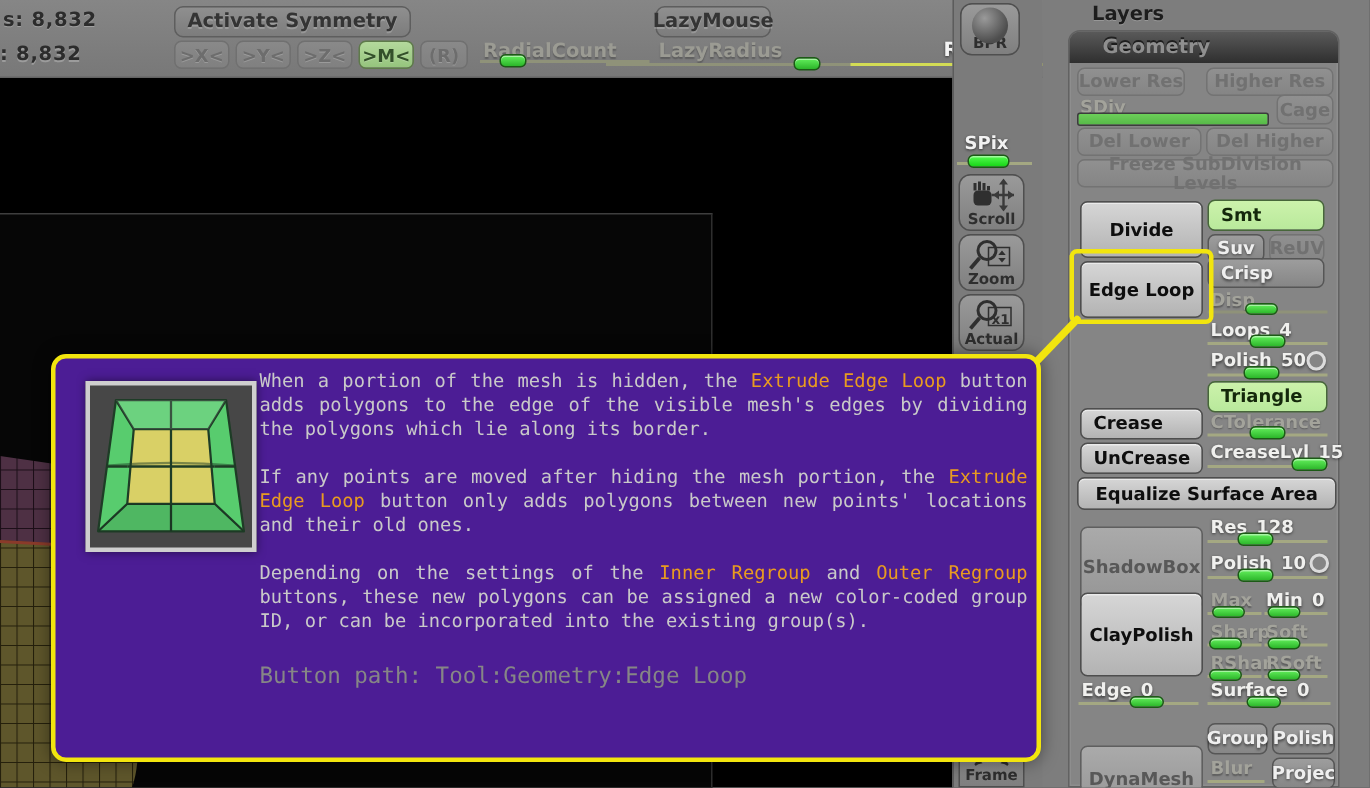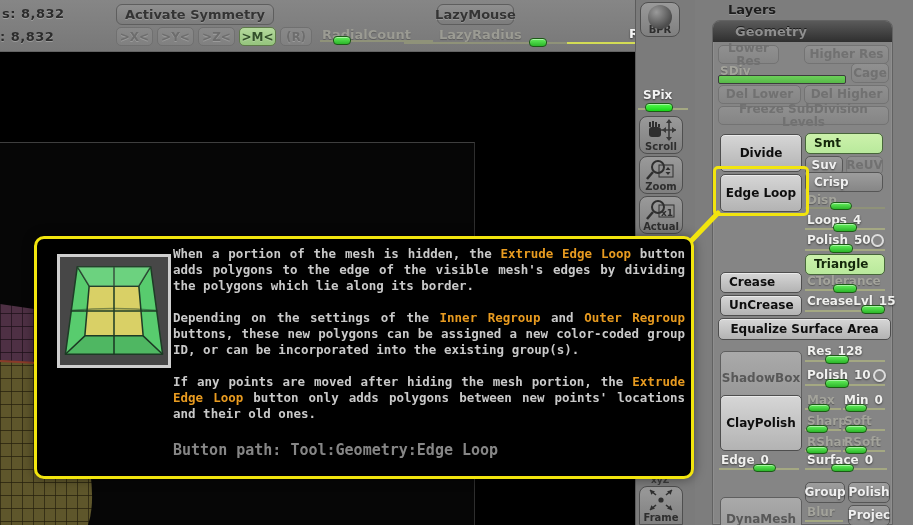--- a/index.html
+++ b/index.html
@@ -57,21 +57,21 @@
   .btn.mid{background:linear-gradient(#aaaaaa,#949494);border:1px solid #5f5f5f;color:#585858;}
   .btn.tog{background:linear-gradient(#9d9d9d,#868686);border:1px solid #565656;color:#efefef;text-shadow:0 1px 2px rgba(0,0,0,.55);}
   .btn.grn{background:linear-gradient(#ccf2ab,var(--button-green));border:1px solid #47663a;color:#14280b;}
   .p-lab{position:absolute;font-weight:bold;font-size:12px;color:#a3a39b;text-shadow:0 1px 1px rgba(0,0,0,.3);white-space:nowrap;}
   .p-lab.bright{color:#f0f0ee;text-shadow:0 1px 2px rgba(0,0,0,.55);}
   .p-lab .val{margin-left:6px;}
   .ring{position:absolute;width:13px;height:13px;border:2px solid #dcdcdc;border-radius:50%;box-shadow:0 1px 2px rgba(0,0,0,.4);cursor:pointer;}
   .sdiv-bar{position:absolute;height:9px;background:linear-gradient(#6ccf59,var(--sdiv-green));border:1px solid #3c3c3c;border-radius:2px;}
 
   
-  .tooltip{position:absolute;left:34px;top:236px;width:660px;height:243px;background:#000000;border:3px solid var(--accent-yellow);border-radius:10px;z-index:50;box-shadow:0 0 12px rgba(0,0,0,.45);font-weight:bold;}
+  .tooltip{position:absolute;left:34px;top:236px;width:660px;height:272px;background:#4c1d95;border:3px solid var(--accent-yellow);border-radius:10px;z-index:50;box-shadow:0 0 12px rgba(0,0,0,.45);}
   .tt-img{position:absolute;left:20px;top:15px;width:114px;height:114px;border:3px solid #cfcfcf;background:#474747;box-shadow:0 0 6px rgba(0,0,0,.5);}
   .tt-text{position:absolute;left:136px;top:7px;width:512px;font-family:"DejaVu Sans Mono",monospace;font-size:12.5px;line-height:16px;color:#c9c9c9;text-align:justify;}
   .tt-text p{margin-bottom:16px;}
   .tt-text .hl{color:var(--accent-orange);}
   .tt-path{position:absolute;left:136px;top:202px;font-family:"DejaVu Sans Mono",monospace;font-size:15px;color:#868686;}
 
   .el-highlight{position:absolute;left:713px;top:166px;width:96px;height:50px;border:3px solid var(--accent-yellow);border-radius:5px;z-index:55;pointer-events:none;}
   .connector{position:absolute;left:684px;top:204px;z-index:55;pointer-events:none;}
 </style>
 </head>
@@ -174,21 +174,21 @@
     <div class="grip" style="left:48px;top:455px;"></div>
   </div>
 
   <div class="panel">
     <span class="panel-title">Layers</span>
     <div class="geo-box">
       <div class="geo-head">
         <span>Geometry</span>
       </div>
 
-      <div class="btn dis" style="left:5px;top:24px;width:61px;height:19px;text-align:center;">Lower Res</div>
+      <div class="btn dis" style="left:5px;top:24px;width:72px;height:19px;text-align:center;">Lower Res</div>
       <div class="btn dis" style="left:91px;top:24px;width:85px;height:19px;">Higher Res</div>
 
       <span class="p-lab" style="left:7px;top:43px;">SDiv</span>
       <div class="sdiv-bar" style="left:5px;top:54px;width:128px;"></div>
       <div class="btn dis" style="left:138px;top:42px;width:38px;height:20px;">Cage</div>
 
       <div class="btn dis" style="left:5px;top:64px;width:83px;height:19px;">Del Lower</div>
       <div class="btn dis" style="left:91px;top:64px;width:85px;height:19px;">Del Higher</div>
       <div class="btn dis" style="left:5px;top:85px;width:171px;height:19px;">Freeze SubDivision Levels</div>
 
@@ -286,22 +286,22 @@
           <path d="M50,9 L50,27 M50,73 L50,90 M10,50 L23,50 M77,50 L90,50" fill="none"></path>
           <path d="M50,27 L50,73 M23,50 L77,50" fill="none"></path>
           <path d="M10,49.5 Q50,46 90,49.5" fill="none" opacity="0.5"></path>
         </g>
         <polygon points="16,9 84,9 73,27 27,27" fill="#ffffff" opacity="0.12"></polygon>
         <polygon points="5,90 23,73 77,73 95,90" fill="#000000" opacity="0.10"></polygon>
       </svg>
     </div>
     <div class="tt-text">
       <p><span>When a portion of the mesh is hidden, the </span><span class="hl">Extrude Edge Loop</span><span> button adds polygons to the edge of the visible mesh's edges by dividing the polygons which lie along its border.</span></p>
+      <p><span>If any points are moved after hiding the mesh portion, the </span><span class="hl">Extrude Edge Loop</span><span> button only adds polygons between new points' locations and their old ones.</span></p>
       <p><span>Depending on the settings of the </span><span class="hl">Inner Regroup</span><span> and </span><span class="hl">Outer Regroup</span><span> buttons, these new polygons can be assigned a new color-coded group ID, or can be incorporated into the existing group(s).</span></p>
-      <p><span>If any points are moved after hiding the mesh portion, the </span><span class="hl">Extrude Edge Loop</span><span> button only adds polygons between new points' locations and their old ones.</span></p>
     </div>
     <div class="tt-path">Button path: Tool:Geometry:Edge Loop</div>
   </div>
 
   <svg class="connector" width="44" height="44">
     <line x1="8" y1="36" x2="34" y2="9" stroke="#f2e50e" stroke-width="5" stroke-linecap="round"></line>
   </svg>
   <div class="el-highlight"></div>
 
 </div>

